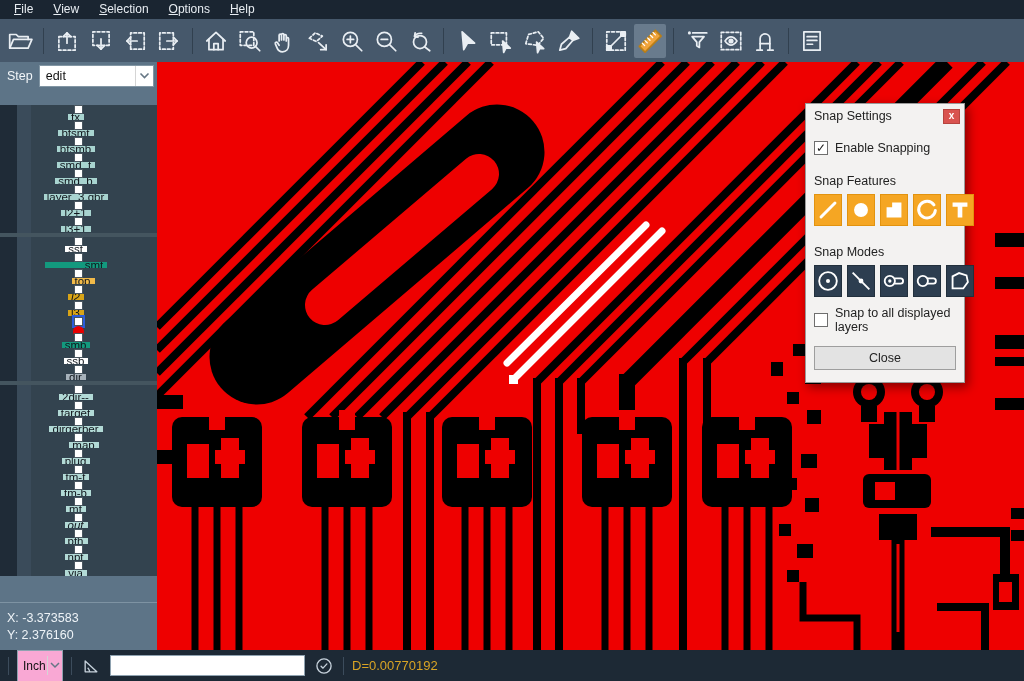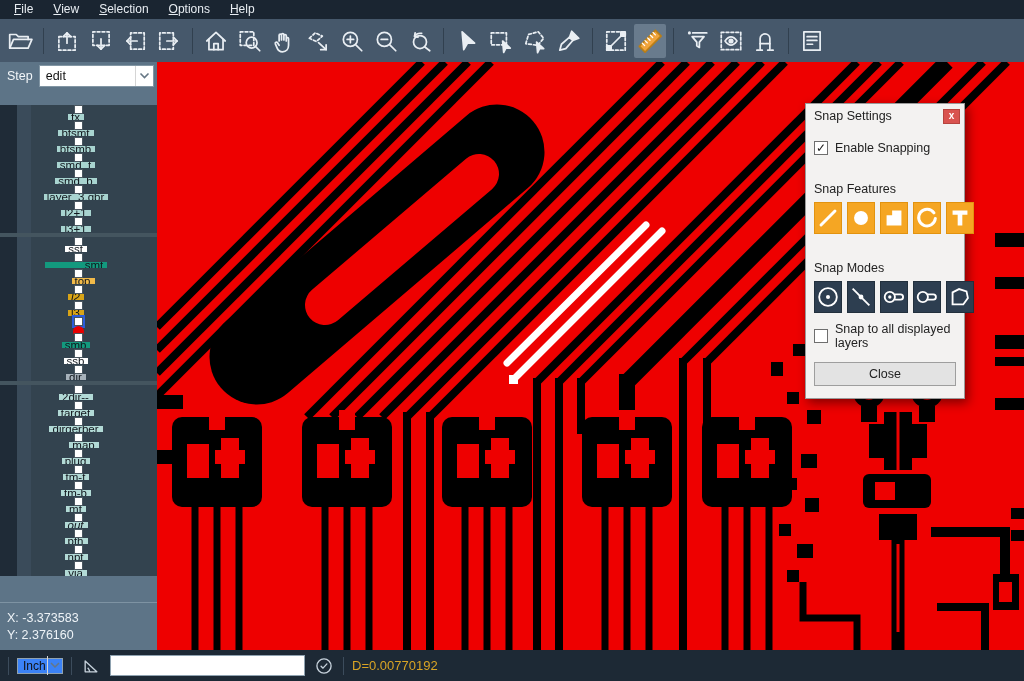--- a/index.html
+++ b/index.html
@@ -46,39 +46,39 @@
         border-top:1px solid #7e93a3; line-height:17px; }
 
   
   .canvas { flex:1; position:relative; overflow:hidden; background:#ee0000; }
   .canvas svg { display:block; }
 
   
   .statusbar { position:absolute; left:0; right:0; bottom:0; height:31px; background:#1d2935; display:flex;
                align-items:center; padding:0 8px; gap:8px; color:#c7d2dc; }
   .sb-sep { width:1px; height:18px; background:#3c4c5c; flex:none; }
-  .unit-select { width:46px; height:16px; background:#3b82f6; border:1px solid #8fa2b0; color:#111; font-size:12px;
+  .unit-select { width:46px; height:32px; background:#f9a8d4; border:1px solid #8fa2b0; color:#111; font-size:12px;
                  display:flex; align-items:center; justify-content:space-between; padding-left:5px; }
   .unit-select .chev { width:15px; height:19px; display:flex; align-items:center; justify-content:center; border-left:1px solid #d5d5d5; }
   .sb-icon { width:22px; height:22px; display:flex; align-items:center; justify-content:center; background:none; border:none; padding:0; }
   .cmd-input { width:195px; height:21px; background:#fff; border:1px solid #8fa2b0; font-size:12px; padding:0 4px; }
   .d-label { color:#d9a425; font-size:13px; white-space:nowrap; }
 
   
   .dialog { position:absolute; left:805px; top:103px; width:160px; background:#f3f2f1; border:1px solid #9a9a9a;
             box-shadow:3px 4px 10px rgba(0,0,0,.45); color:#222; z-index:10; }
   .dlg-title { height:24px; display:flex; align-items:center; justify-content:space-between; padding:0 4px 0 8px; }
   .dlg-title .t { font-size:12.5px; }
   .dlg-close { width:17px; height:15px; background:#d9534f; border:1px solid #b6443f; color:#fff; font-size:10px;
                font-weight:bold; line-height:12px; text-align:center; padding:0; }
   .dlg-body { padding:4px 8px 12px 8px; }
   .chk-row { display:flex; align-items:center; gap:7px; margin-top:9px; font-size:12.5px; }
   .dlg-cb { width:14px; height:14px; background:#fff; border:1px solid #6e6e6e; flex:none; display:flex;
             align-items:center; justify-content:center; font-size:12px; color:#222; line-height:12px; }
-  .sec-label { margin-top:27px; font-size:12.5px; }
+  .sec-label { margin-top:19px; font-size:12.5px; }
   .btn-row { display:flex; gap:5px; margin-top:6px; }
   .feat-btn { width:32px; height:32px; background:#f5a623; border:1px solid #e2930f; display:flex; align-items:center; justify-content:center; padding:0; }
   .mode-btn { width:32px; height:32px; background:#2d3e50; border:1px solid #22303d; display:flex; align-items:center; justify-content:center; padding:0; }
   .close-btn { margin-top:12px; width:100%; height:24px; background:#e3e3e3; border:1px solid #9e9e9e; font-size:12.5px;
                font-family:"Liberation Sans",sans-serif; color:#222; }
 </style>
 </head>
 <body>
 
 <div class="app">

